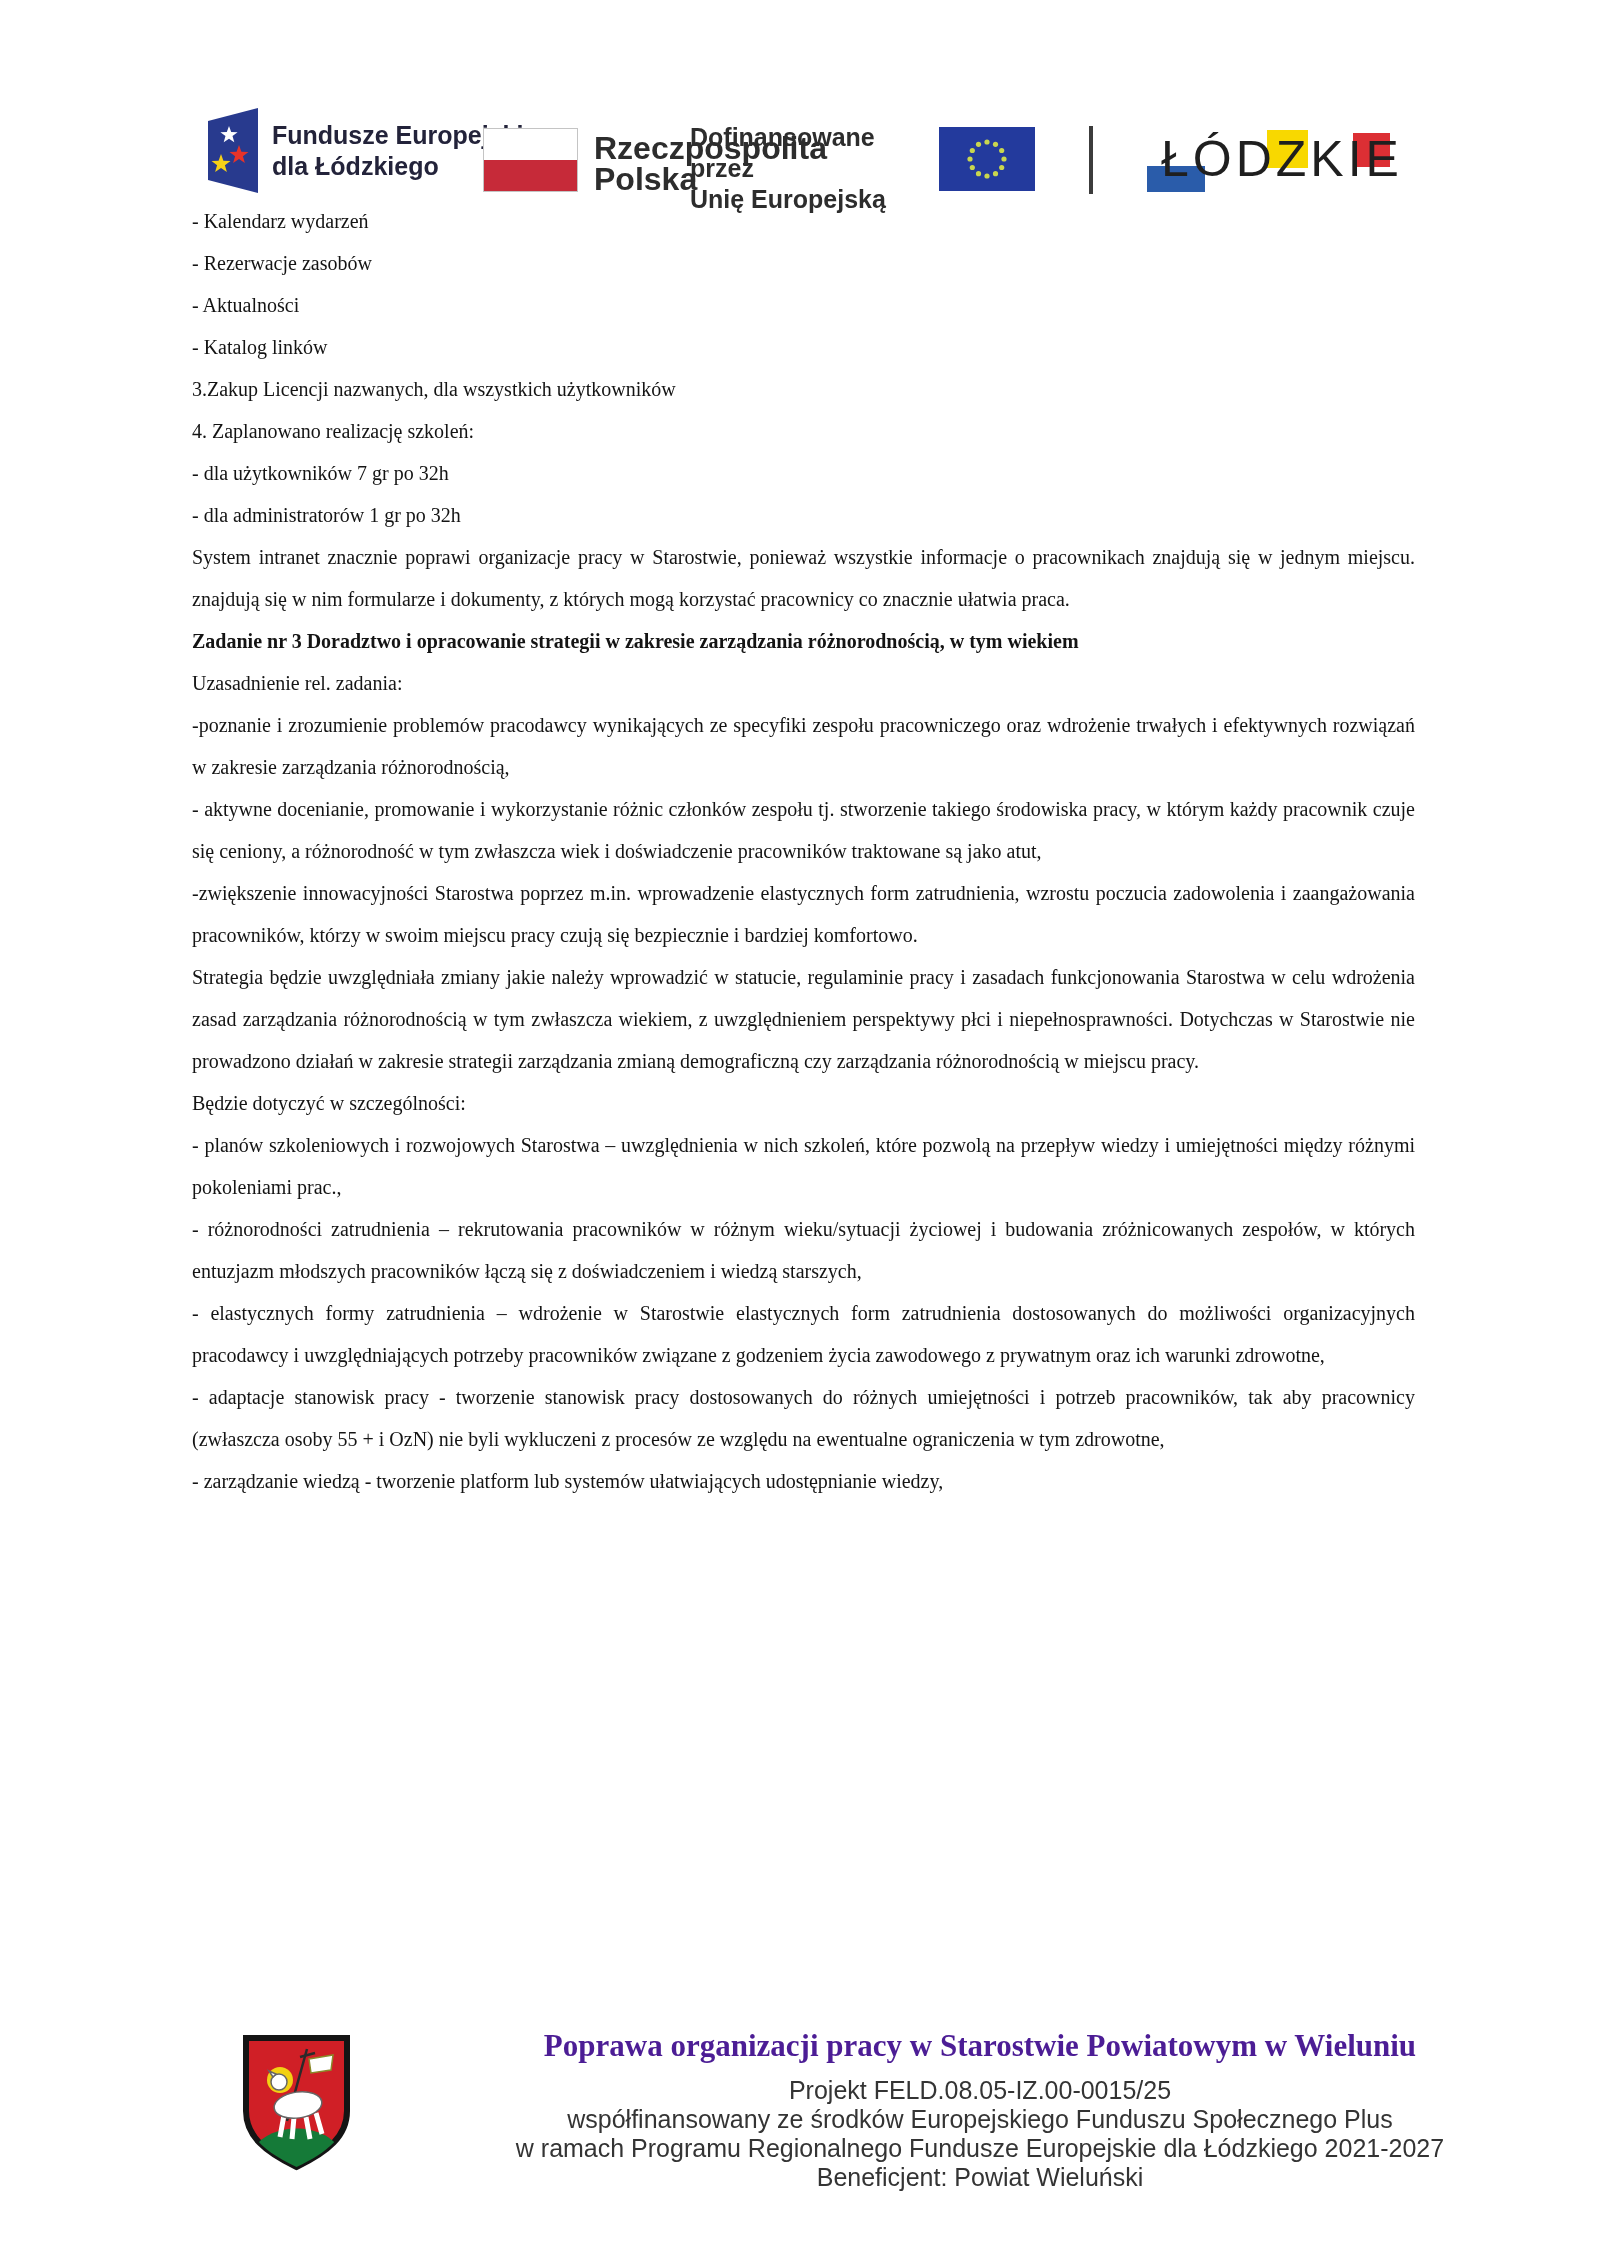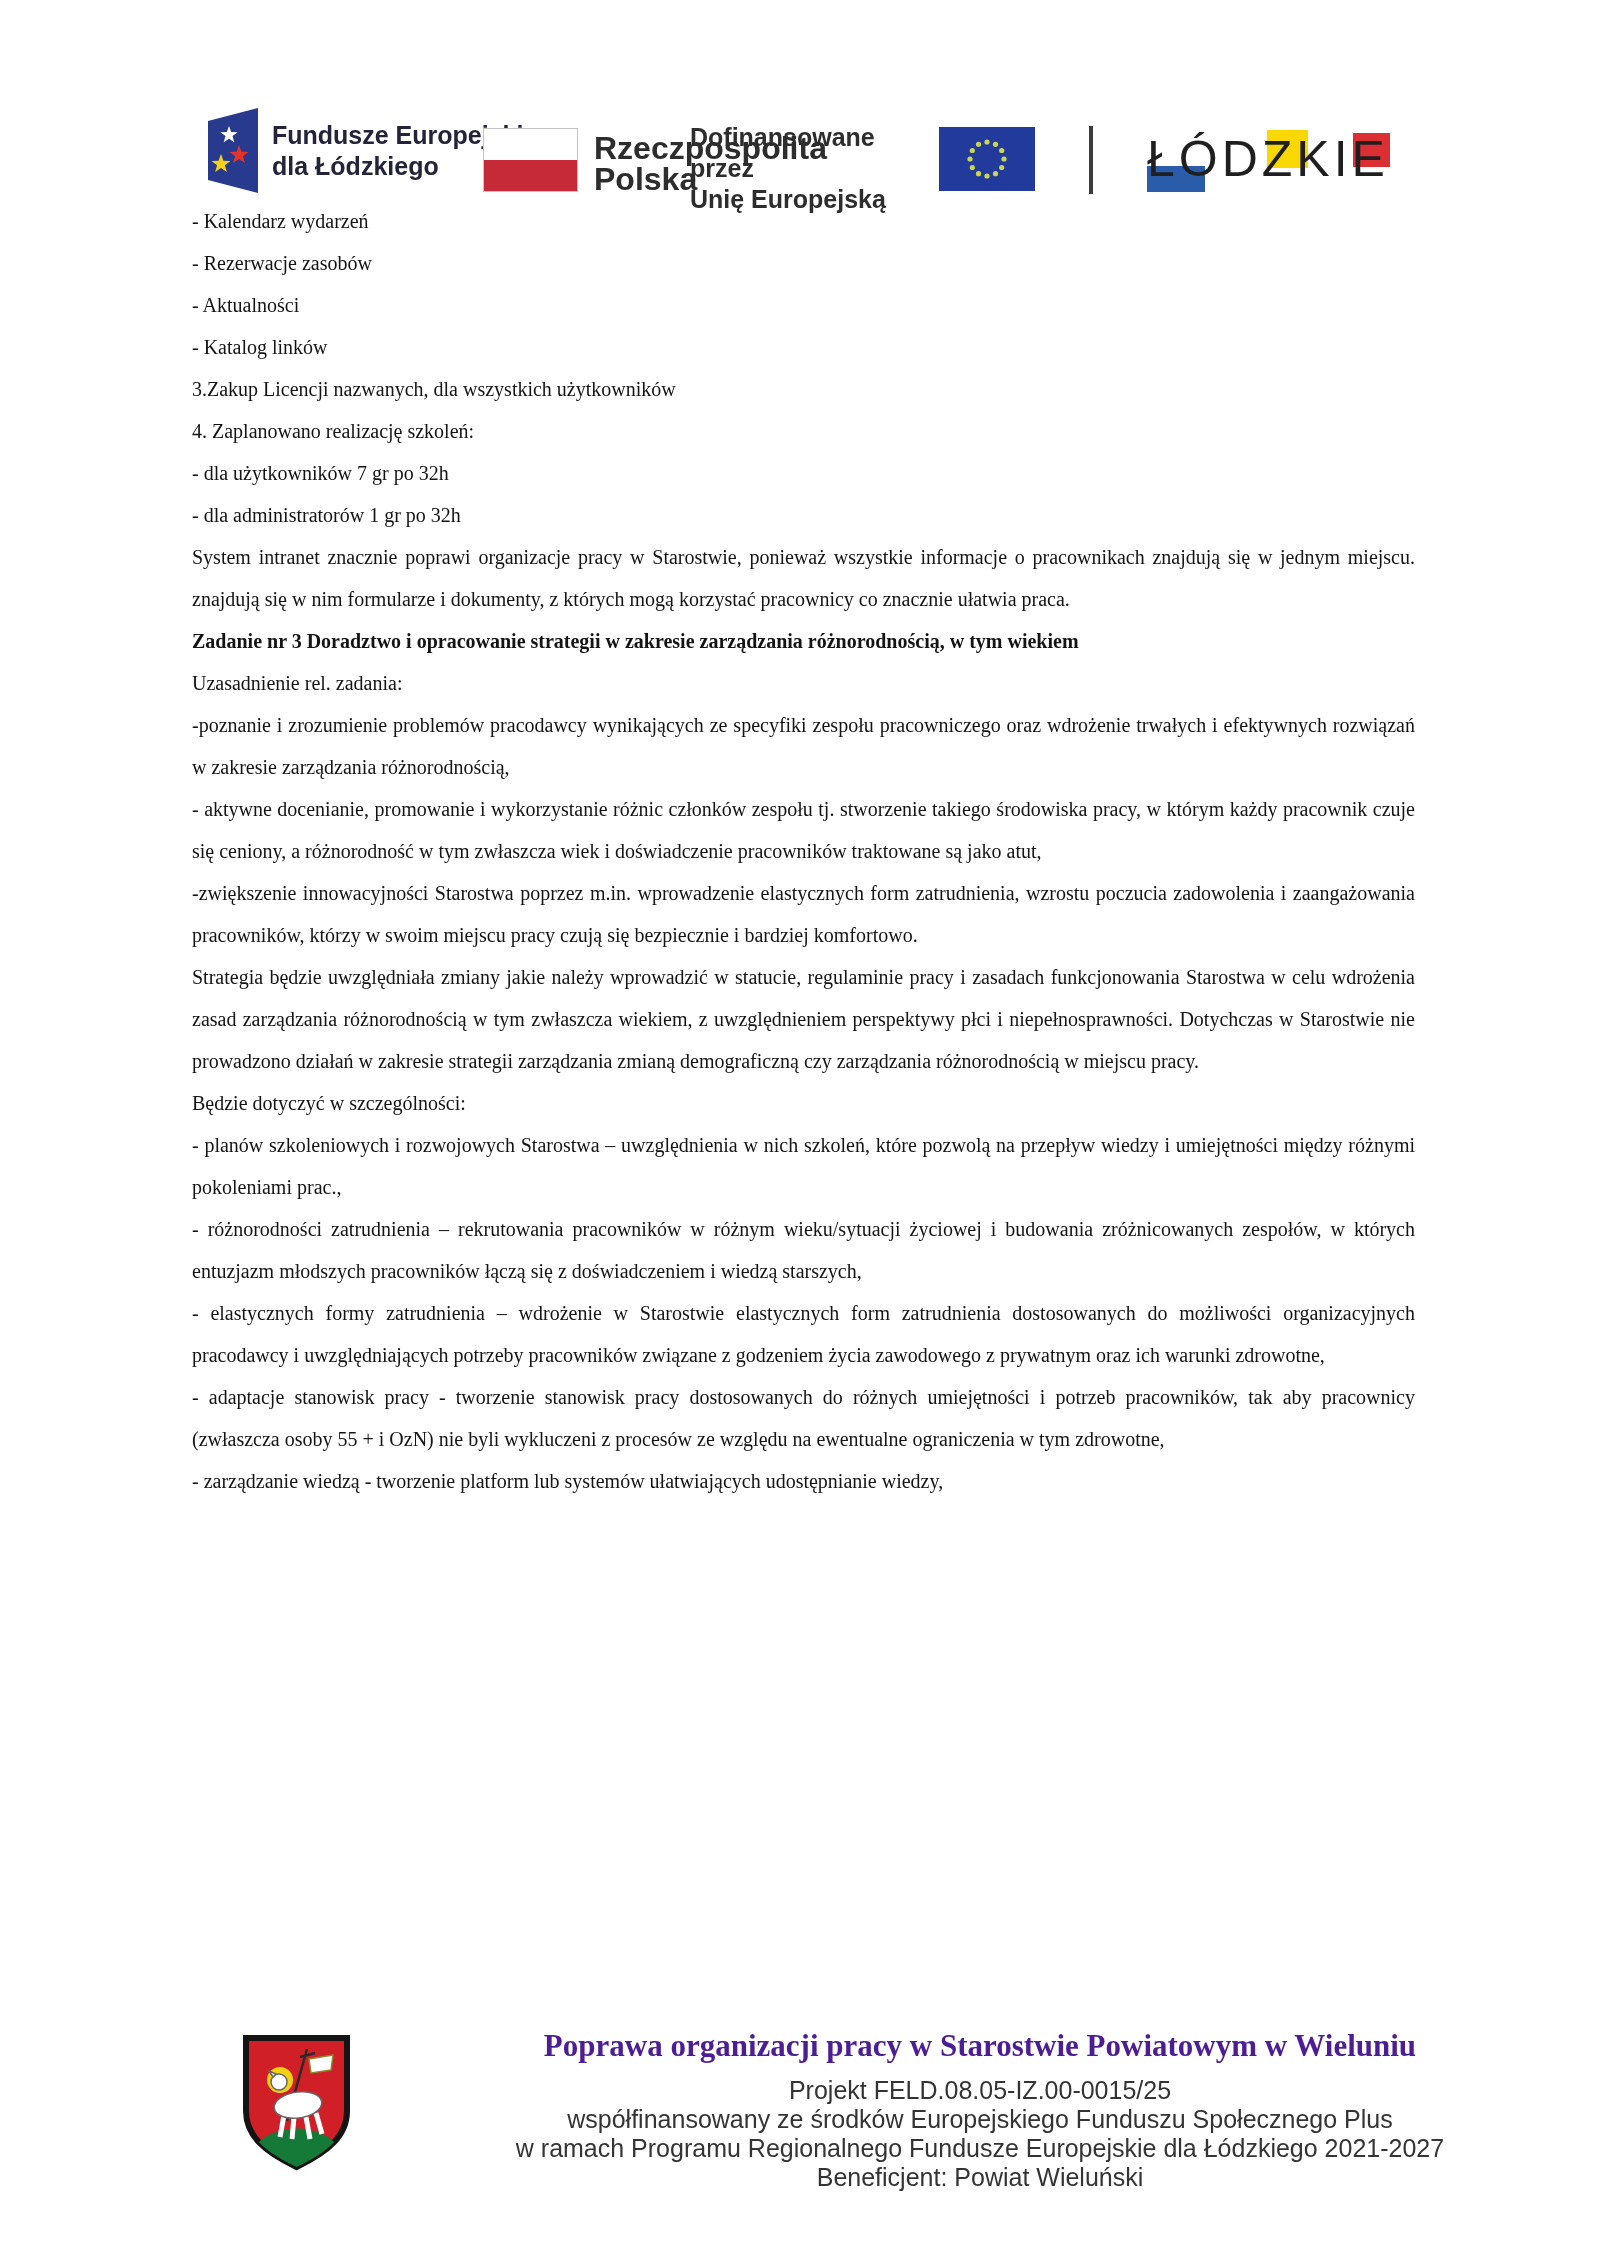--- a/index.html
+++ b/index.html
@@ -22,21 +22,21 @@
   .eu-text{position:absolute;left:690px;top:122px;width:238px;text-align:left;
            font-family:"Liberation Sans",sans-serif;font-weight:700;font-size:25px;
            line-height:31px;color:#2d2d2d;}
   .eu-flag{position:absolute;left:939px;top:127px;width:96px;height:64px;display:block;}
   .hdr-divider{position:absolute;left:1089px;top:126px;width:4px;height:68px;background:#3c3c3c;}
   .lodzkie{position:absolute;left:1145px;top:122px;width:300px;height:75px;}
   .lodzkie .blk{position:absolute;}
   .lodzkie .blue{left:2px;top:44px;width:58px;height:26px;background:#2a5caa;}
   .lodzkie .yellow{left:122px;top:8px;width:41px;height:38px;background:#f8d800;}
   .lodzkie .red{left:208px;top:11px;width:37px;height:34px;background:#dc2f34;}
-  .lodzkie .txt{position:absolute;left:2px;top:8px;font-family:"Liberation Sans",sans-serif;
+  .lodzkie .txt{position:absolute;left:16px;top:8px;font-family:"Liberation Sans",sans-serif;
                 font-size:50px;font-weight:400;letter-spacing:4px;color:#1f1f1f;}
   
   .content{position:absolute;left:192px;top:200px;width:1223px;font-size:20px;
            line-height:42px;text-align:justify;}
   .content .line{text-align:left;}
   .content .heading{font-weight:700;}
   
   .footer{position:absolute;left:0;top:2020px;width:1600px;height:243px;}
   .crest{position:absolute;left:240px;top:13px;width:113px;height:139px;display:block;}
   .footer-title{position:absolute;left:380px;top:8px;width:1200px;text-align:center;

